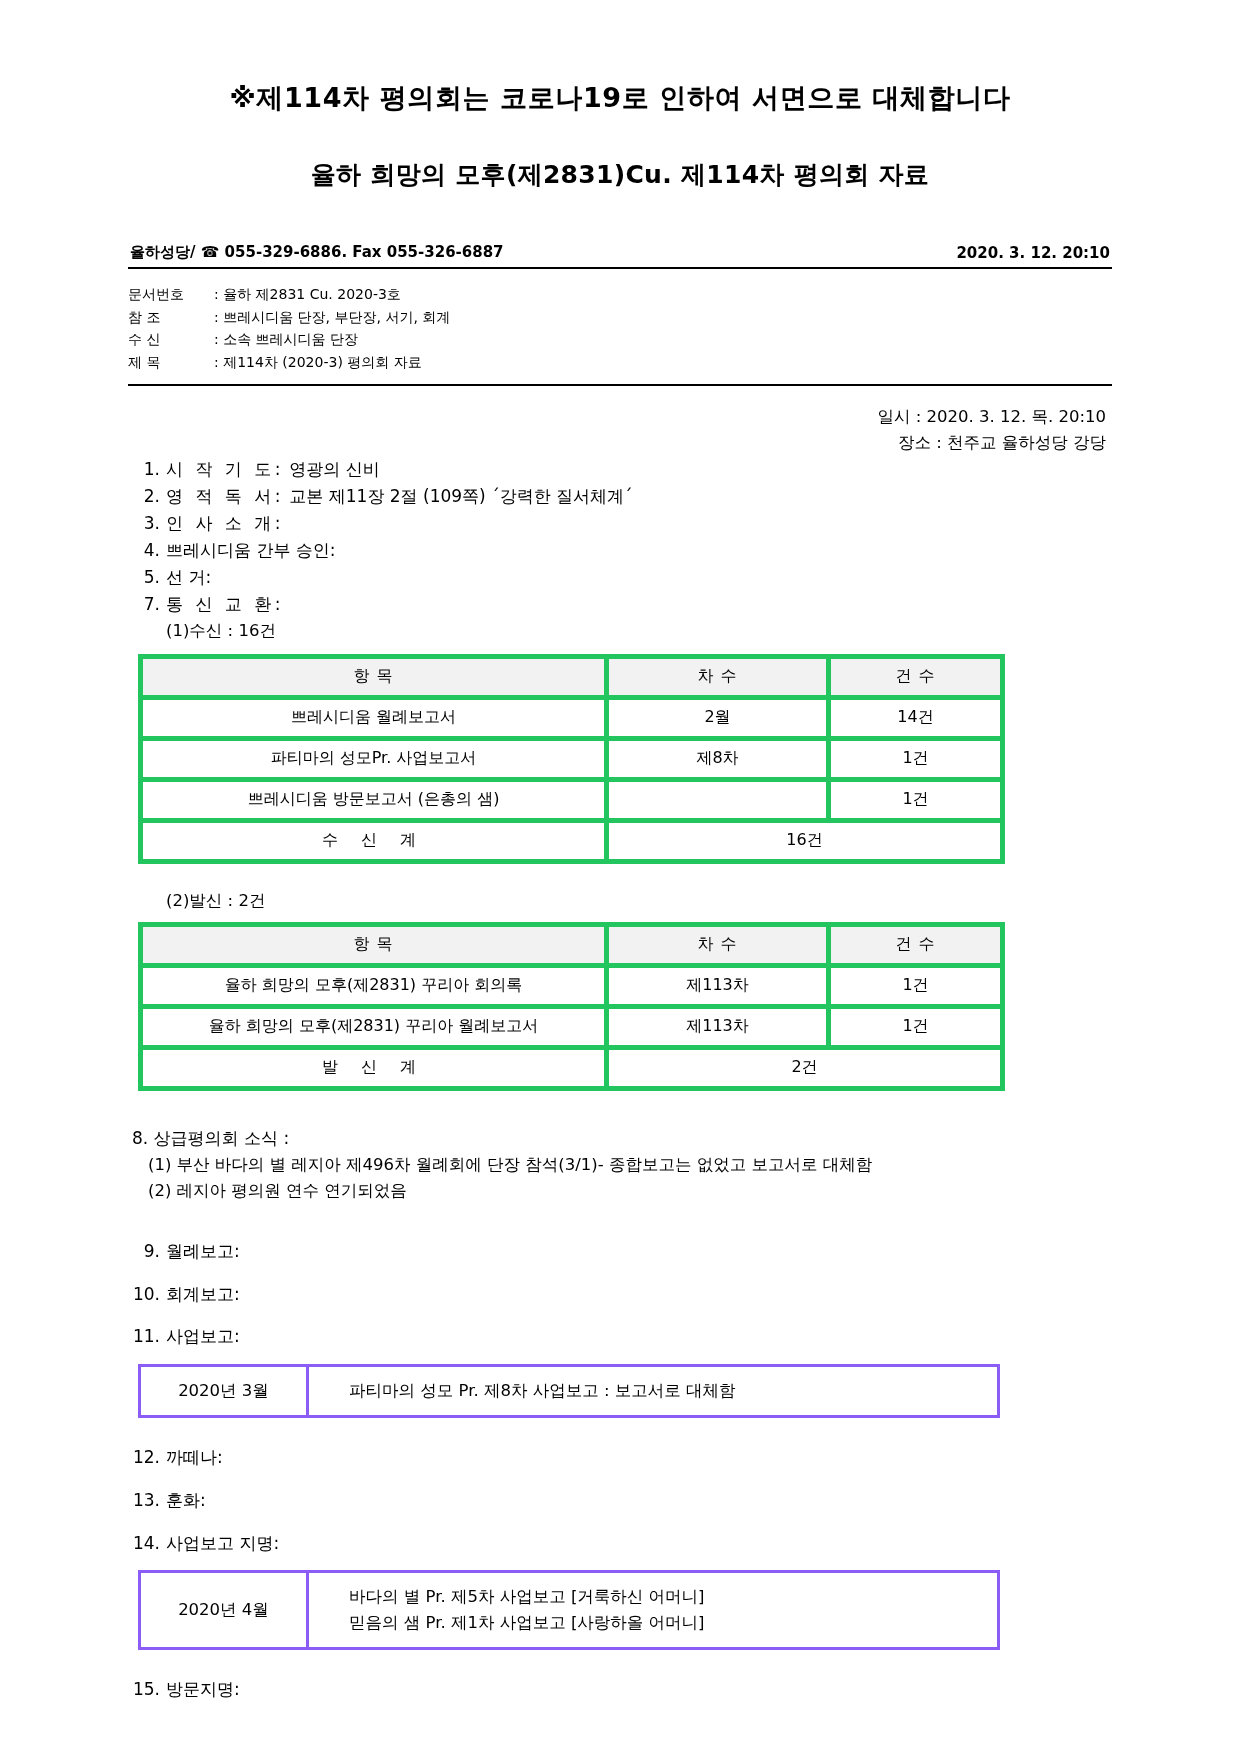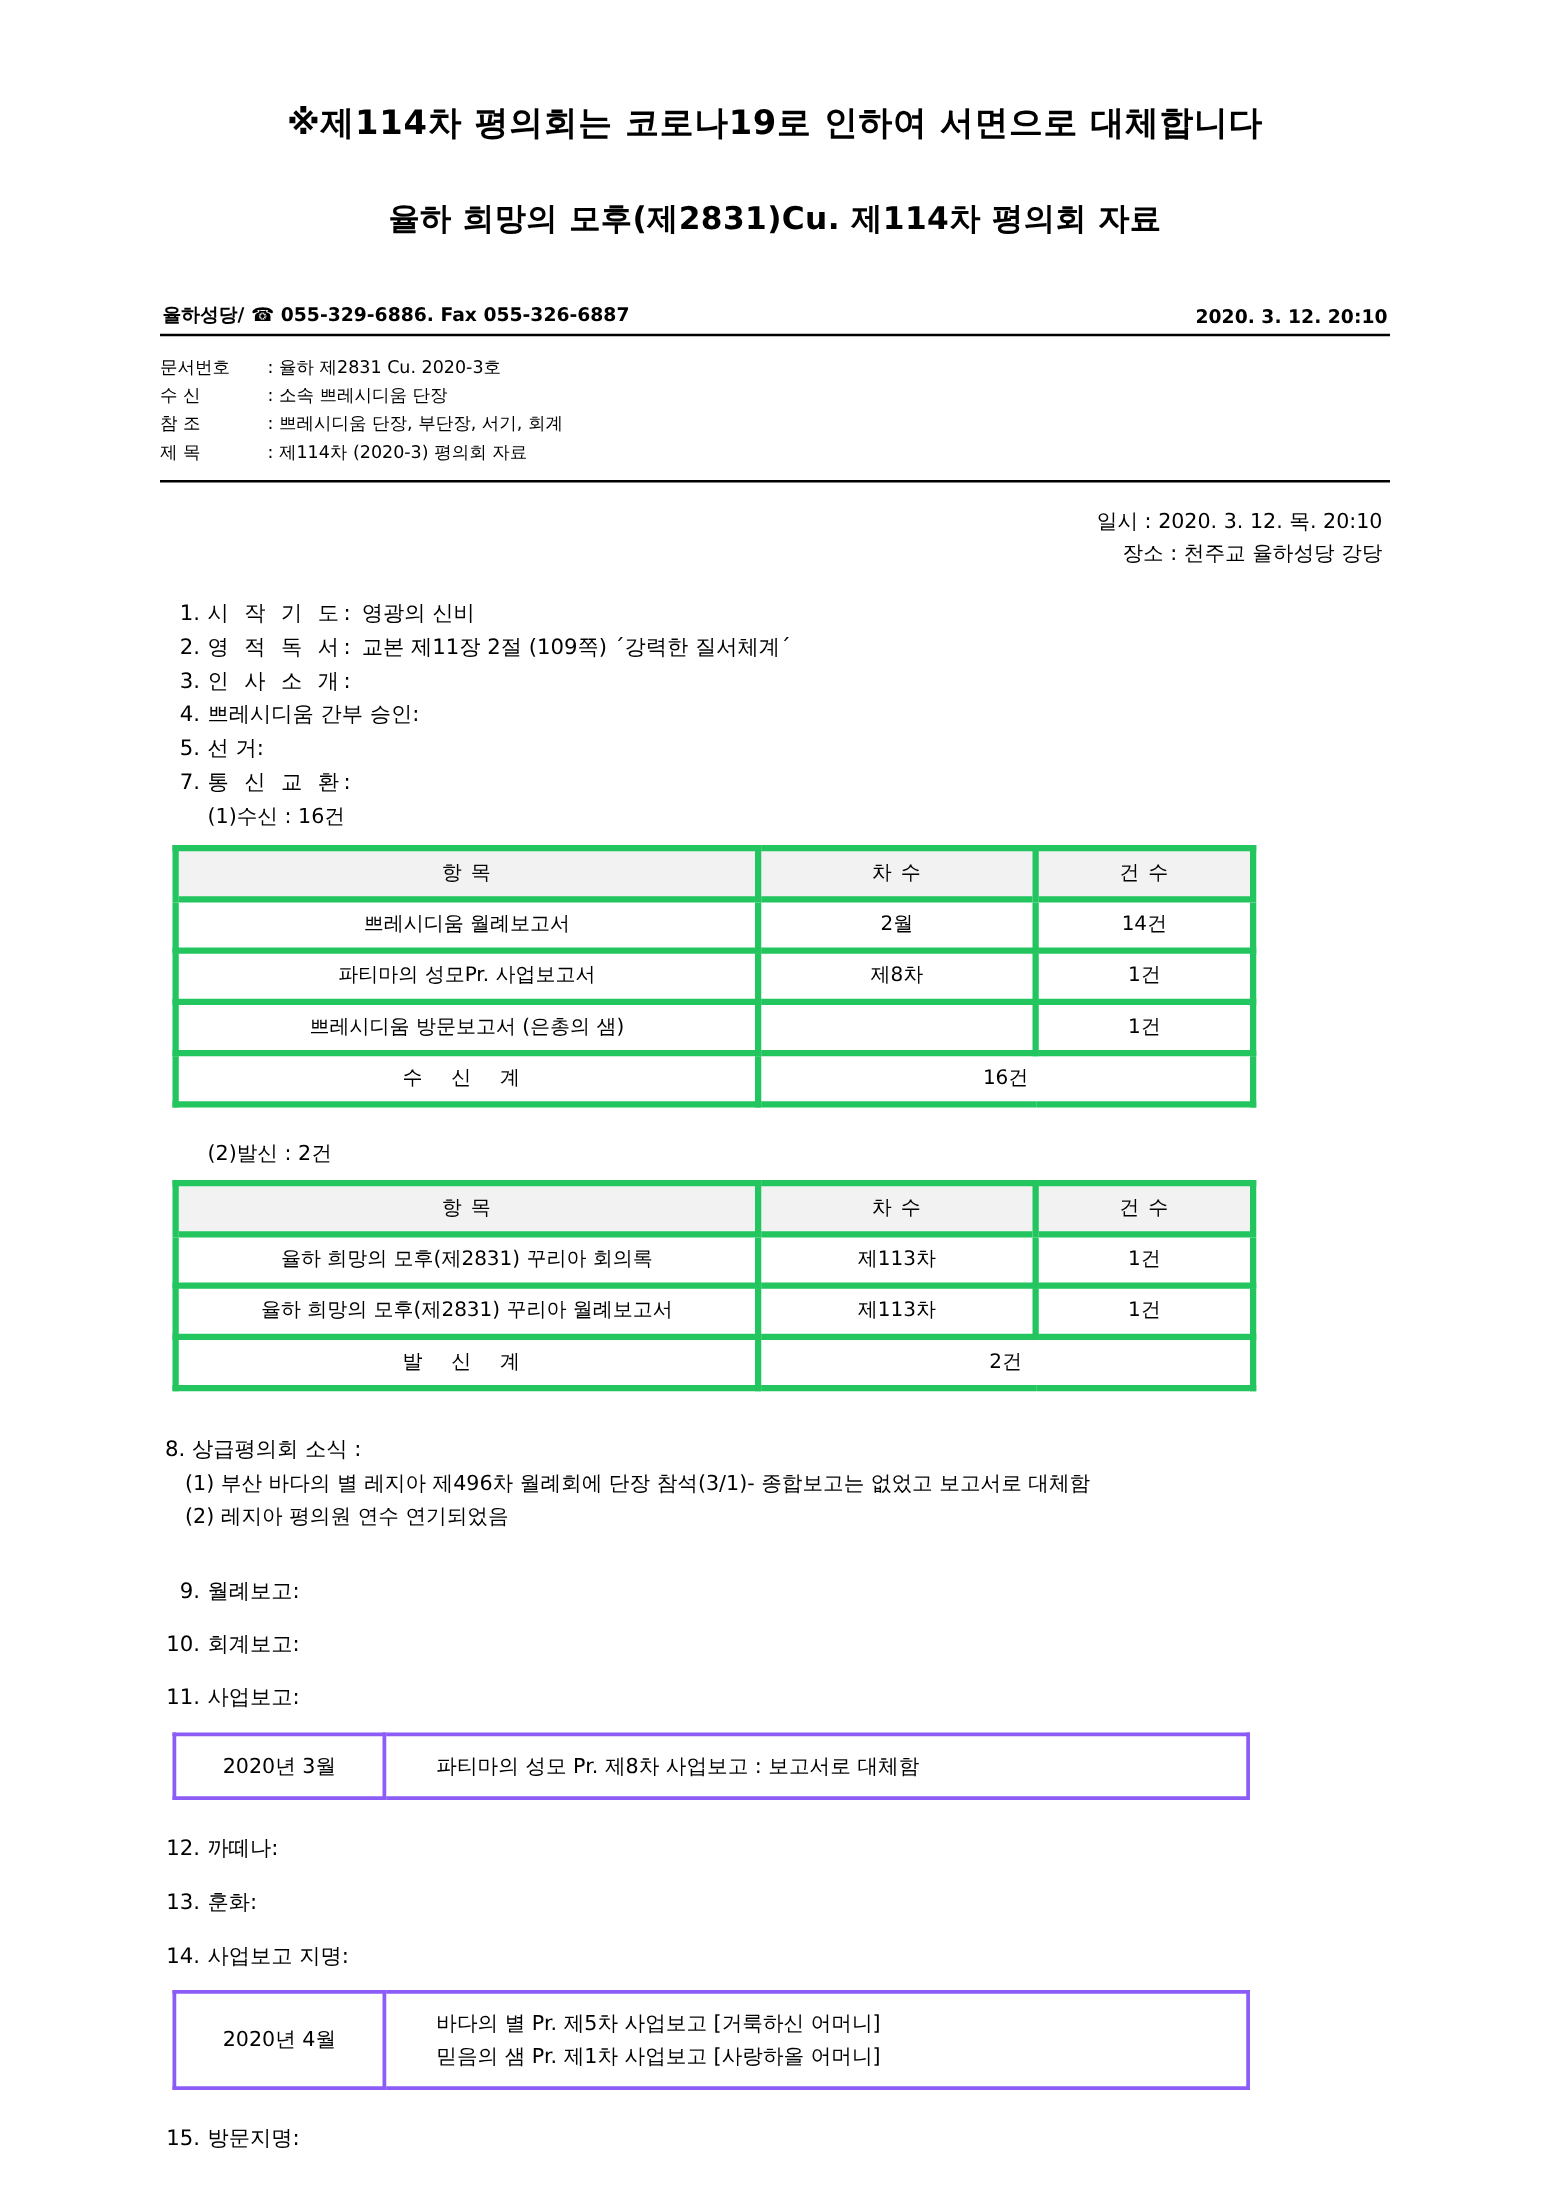--- a/index.html
+++ b/index.html
@@ -66,21 +66,20 @@
     width: 86px;
   }
   .when-where {
     margin-top: 18px;
     text-align: right;
     font-size: 16.5px;
     line-height: 1.6;
     padding-right: 16px;
   }
   .agenda {
-    margin-top: 22px;
     font-size: 17px;
     line-height: 1.58;
   }
   .item {
     white-space: nowrap;
     padding-left: 8px;
   }
   .num {
     display: inline-block;
     width: 34px;
@@ -165,24 +164,24 @@
     <div class="contact-left">율하성당/ ☎ 055-329-6886. Fax 055-326-6887</div>
     <div class="contact-right">2020. 3. 12. 20:10</div>
   </div>
   <div class="rule"></div>
 
   <div class="meta-block">
     <div class="meta-line">
       <span class="meta-label">문서번호</span><span>: </span><span>율하 제2831 Cu. 2020-3호</span>
     </div>
     <div class="meta-line">
+      <span class="meta-label">참    조</span><span>: </span><span>쁘레시디움 단장, 부단장, 서기, 회계</span>
+    </div>
+    <div class="meta-line">
       <span class="meta-label">수    신</span><span>: </span><span>소속 쁘레시디움 단장</span>
-    </div>
-    <div class="meta-line">
-      <span class="meta-label">참    조</span><span>: </span><span>쁘레시디움 단장, 부단장, 서기, 회계</span>
     </div>
     <div class="meta-line">
       <span class="meta-label">제    목</span><span>: </span><span>제114차 (2020-3) 평의회 자료</span>
     </div>
   </div>
 
   <div style="height:10px"></div>
   <div class="rule thin"></div>
 
   <div class="when-where">

